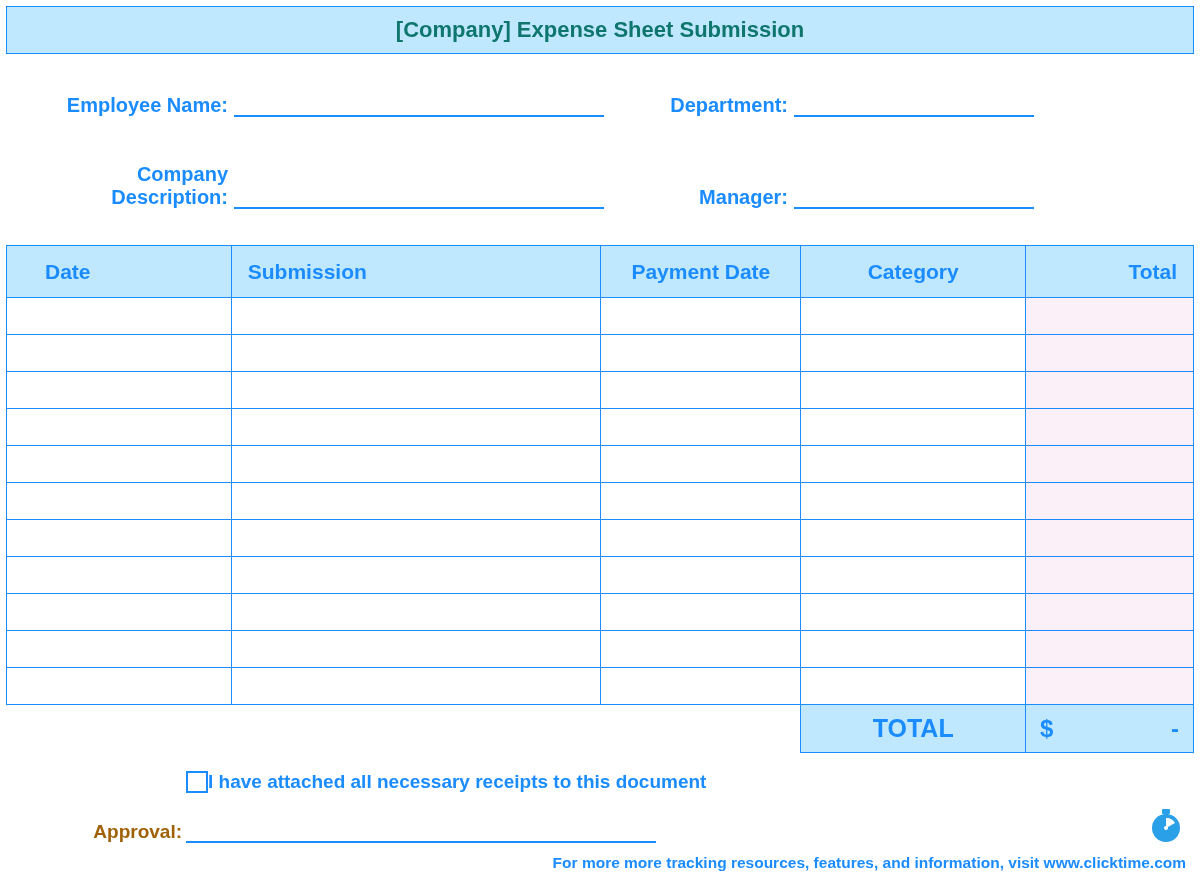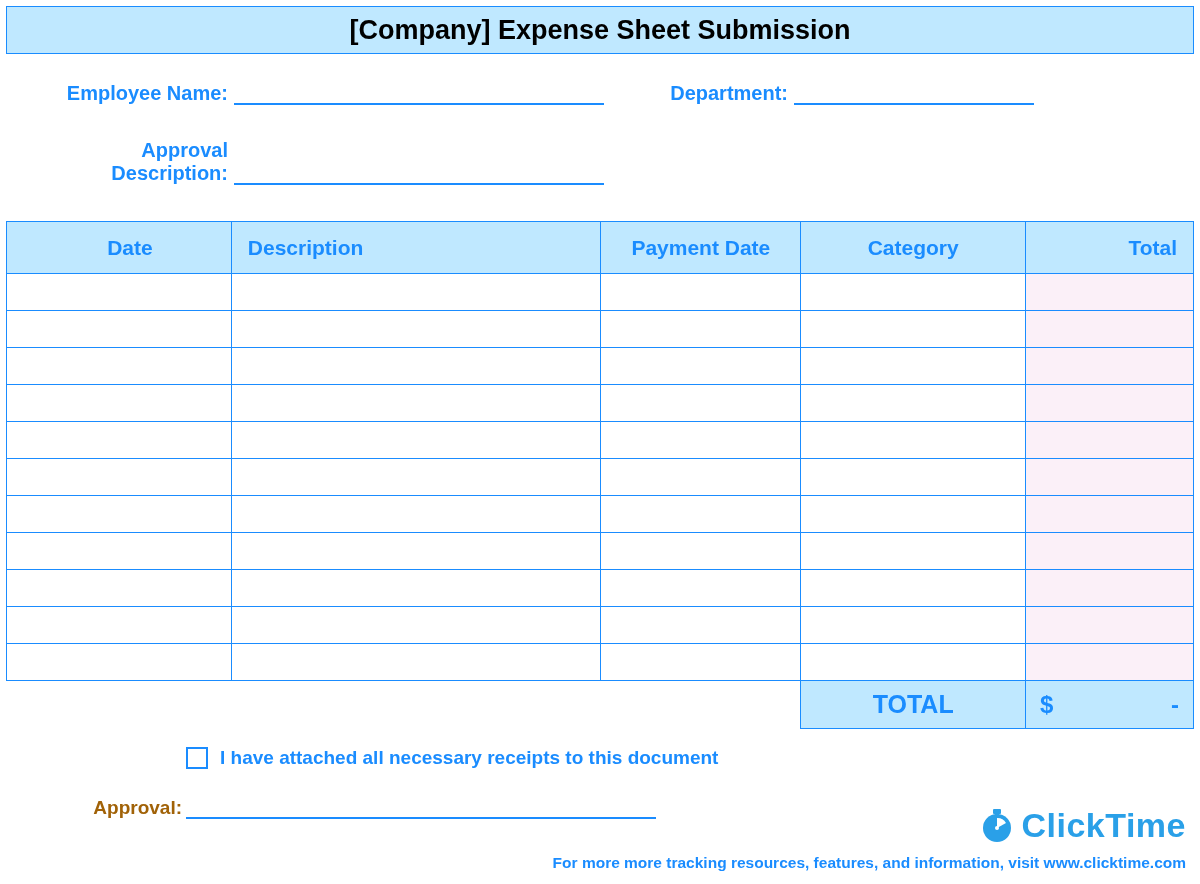--- a/index.html
+++ b/index.html
@@ -14,23 +14,23 @@
 .page {
   padding: 6px;
 }
 .title-bar {
   background: #bfe8ff;
   border: 1.5px solid #1a8cff;
   height: 48px;
   display: flex;
   align-items: center;
   justify-content: center;
-  font-size: 27px;
+  font-size: 22px;
   font-weight: bold;
-  color: #000000;
+  color: #0f766e;
 }
 .info-section {
   padding: 28px 0 18px 0;
 }
 .info-row {
   display: flex;
   margin-bottom: 34px;
 }
 .info-field {
   display: flex;
@@ -42,20 +42,21 @@
 }
 .info-field.right {
   margin-left: 60px;
 }
 .info-label {
   font-size: 20px;
   font-weight: 600;
   color: #1a8cff;
   text-align: right;
   padding-right: 6px;
+  margin-top: 12px;
 }
 .info-label.left { width: 170px; }
 .info-label.right { width: 130px; }
 .info-line {
   border-bottom: 2px solid #1a8cff;
   height: 22px;
 }
 .info-line.left { width: 370px; }
 .info-line.right { width: 240px; }
 
@@ -65,21 +66,21 @@
 }
 .expense-table th {
   background: #bfe8ff;
   border: 1.5px solid #1a8cff;
   height: 52px;
   font-size: 21px;
   font-weight: bold;
   color: #1a8cff;
   padding: 0 16px;
 }
-.expense-table th.date { width: 225px; text-align: center; padding-left: 38px; }
+.expense-table th.date { width: 225px; text-align: left; padding-left: 38px; }
 .expense-table th.desc { width: 370px; text-align: left; }
 .expense-table th.ptype { width: 200px; text-align: center; }
 .expense-table th.cat { width: 225px; text-align: center; }
 .expense-table th.total { width: 168px; text-align: right; }
 
 .expense-table td {
   border: 1.5px solid #1a8cff;
   height: 37px;
 }
 .expense-table td.total-cell {
@@ -111,21 +112,20 @@
   justify-content: space-between;
 }
 
 .bottom-section {
   margin-top: 18px;
   padding-left: 180px;
 }
 .checkbox-row {
   display: flex;
   align-items: flex-end;
-  gap: 12px;
   margin-bottom: 28px;
 }
 .checkbox-box {
   width: 22px;
   height: 22px;
   border: 2px solid #1a8cff;
   background: #fff;
 }
 .checkbox-label {
   font-size: 19px;
@@ -189,31 +189,35 @@
         <div class="info-label left">Employee Name:</div>
         <div class="info-line left"></div>
       </div>
       <div class="info-field right">
         <div class="info-label right">Department:</div>
         <div class="info-line right"></div>
       </div>
     </div>
     <div class="info-row" style="margin-bottom:18px;">
       <div class="info-field left">
-        <div class="info-label left">Approval Description:</div>
+        <div class="info-label left">Company Description:</div>
         <div class="info-line left"></div>
+      </div>
+      <div class="info-field right">
+        <div class="info-label right">Manager:</div>
+        <div class="info-line right"></div>
       </div>
     </div>
   </div>
 
   <table class="expense-table">
     <thead>
       <tr>
         <th class="date">Date</th>
-        <th class="desc">Description</th>
+        <th class="desc">Submission</th>
         <th class="ptype">Payment Date</th>
         <th class="cat">Category</th>
         <th class="total">Total</th>
       </tr>
     </thead>
     <tbody id="expense-body">
         <tr>
           <td></td>
           <td></td>
           <td></td>
@@ -318,17 +322,16 @@
 
   <div class="footer">
     <div class="logo">
       <svg width="40" height="40" viewBox="0 0 40 40">
         <circle cx="20" cy="22" r="14" fill="#2aa0e8"></circle>
         <rect x="16" y="3" width="8" height="5" rx="1" fill="#2aa0e8"></rect>
         <rect x="18" y="6" width="4" height="5" fill="#2aa0e8"></rect>
         <path d="M20 22 L20 12 A10 10 0 0 1 29 17 Z" fill="#ffffff"></path>
         <circle cx="20" cy="22" r="2" fill="#ffffff"></circle>
       </svg>
-      <span class="logo-text">ClickTime</span>
     </div>
     <div class="footer-line">For more more tracking resources, features, and information, visit www.clicktime.com</div>
   </div>
 </div>
 
 </body></html>

